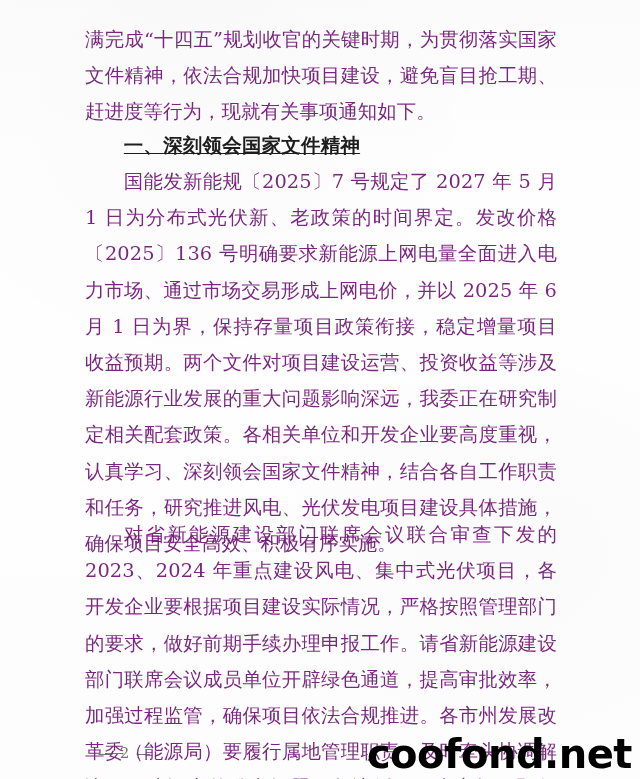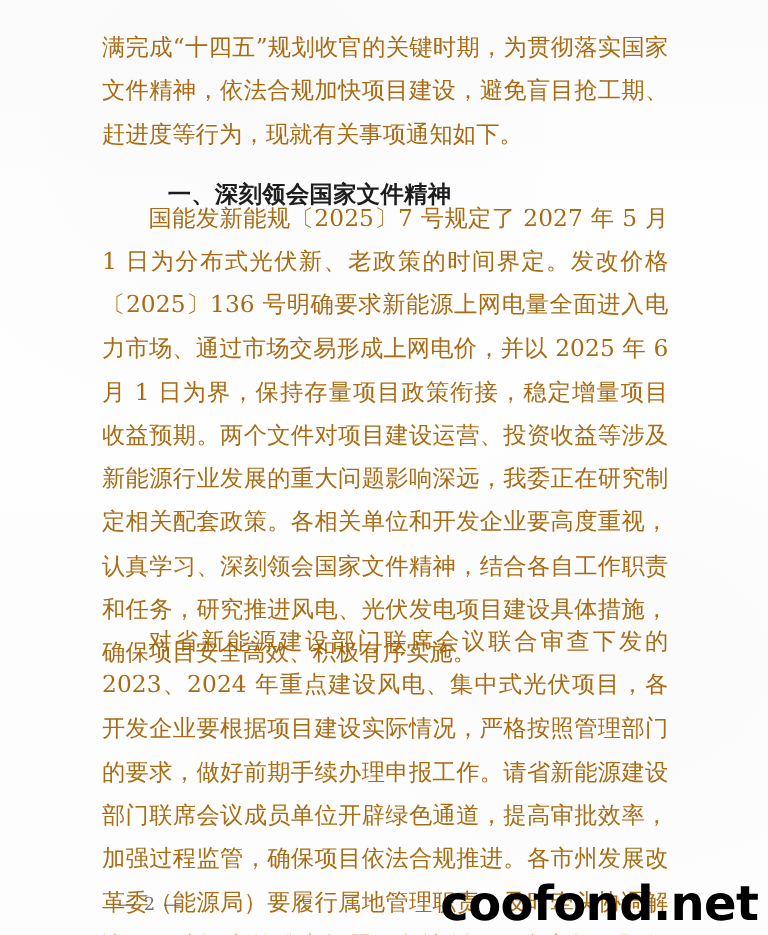--- a/index.html
+++ b/index.html
@@ -41,42 +41,43 @@
     top: 0;
     width: 472px;
     height: 779px;
   }
 
   
   .para {
     margin: 0;
     font-size: 19.4px;
     line-height: 36.2px;
-    color: #a16207;
+    color: #701a75;
     text-align: justify;
     text-align-last: left;
     text-justify: inter-character;
     letter-spacing: 0.1px;
     font-family: "DejaVu Serif", "Liberation Serif", serif;
     -webkit-font-smoothing: antialiased;
   }
   .para.indent {
     text-indent: 2em;
   }
 
   
   .heading {
-    margin: 16px;
+    margin: 0;
     font-size: 19.4px;
     line-height: 36.2px;
     font-weight: bold;
     color: #111111;
     text-indent: 2em;
     letter-spacing: 0.3px;
     font-family: "DejaVu Sans", "Liberation Sans", sans-serif;
+    text-decoration: underline;
   }
 
   
   .scanned {
     filter: blur(0.18px) contrast(1.04);
     opacity: 0.93;
   }
 
   
   .page-number {

